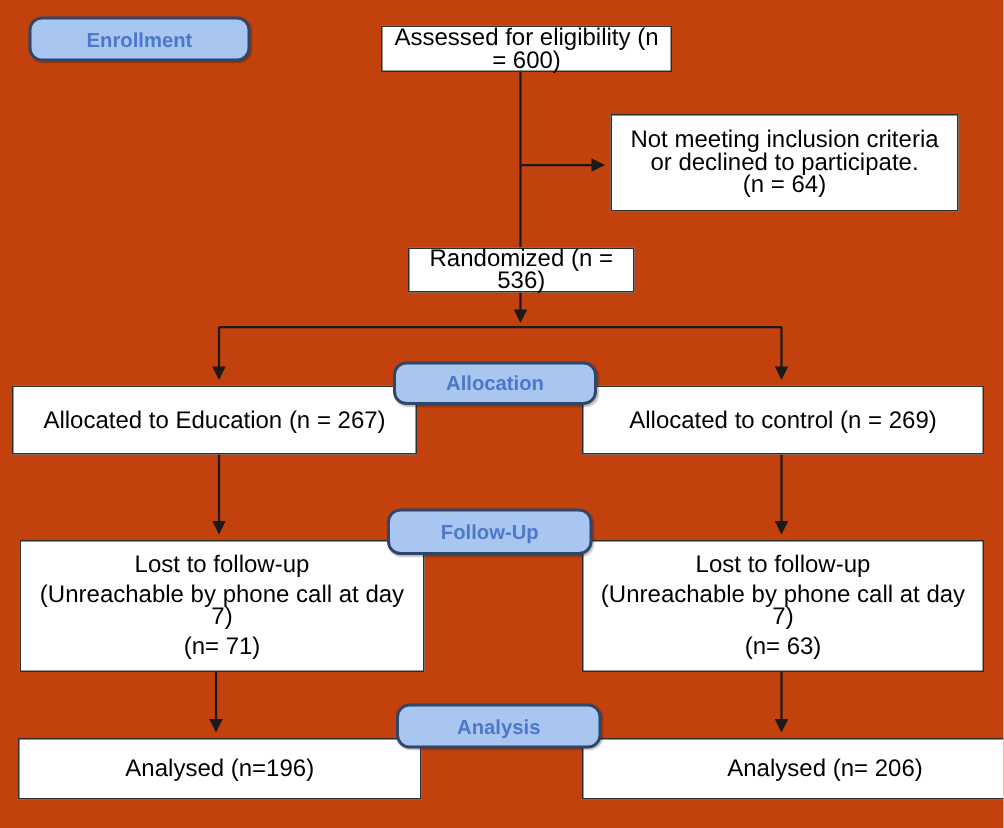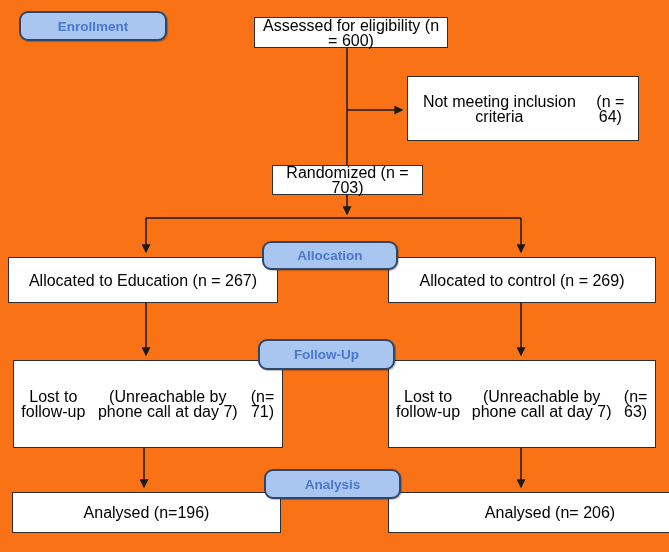--- a/index.html
+++ b/index.html
@@ -1,20 +1,20 @@
 <!DOCTYPE html>
 <html><head>
 <meta charset="utf-8">
 <style>
   html, body { margin: 0; padding: 0; background: #ffffff; }
   .canvas {
     position: relative;
     width: 669px;
     height: 552px;
-    background: #f97316;
+    background: #c2410c;
     font-family: "Liberation Sans", sans-serif;
     overflow: hidden;
   }
   svg.connectors {
     position: absolute;
     left: 0; top: 0;
     width: 669px; height: 552px;
     z-index: 1;
   }
   .nbox {
@@ -26,21 +26,21 @@
     align-items: center;
     justify-content: center;
     text-align: center;
     font-size: 16px;
     line-height: 15px;
     color: #000000;
     z-index: 2;
     padding: 2px 6px;
   }
   .nbox.multi {
-    flex-direction: row;
+    flex-direction: column;
     justify-content: space-around;
     padding: 6px 4px;
   }
   .stage {
     position: absolute;
     box-sizing: border-box;
     background: #a8c6f0;
     border: 2px solid #2f4668;
     border-radius: 9px;
     display: flex;
@@ -105,25 +105,26 @@
   <div class="stage analysis">
     <span>Analysis</span>
   </div>
 
   <div class="nbox assessed">
     <span>Assessed for eligibility (n = 600)</span>
   </div>
 
   <div class="nbox not-meeting multi" style="justify-content:center;">
     <span>Not meeting inclusion criteria</span>
+    <span>or declined to participate.</span>
     <span>(n = 64)</span>
   </div>
 
   <div class="nbox randomized">
-    <span>Randomized (n = 703)</span>
+    <span>Randomized (n = 536)</span>
   </div>
 
   <div class="nbox alloc-left">
     <span>Allocated to Education (n = 267)</span>
   </div>
 
   <div class="nbox alloc-right">
     <span>Allocated to control (n = 269)</span>
   </div>
 

